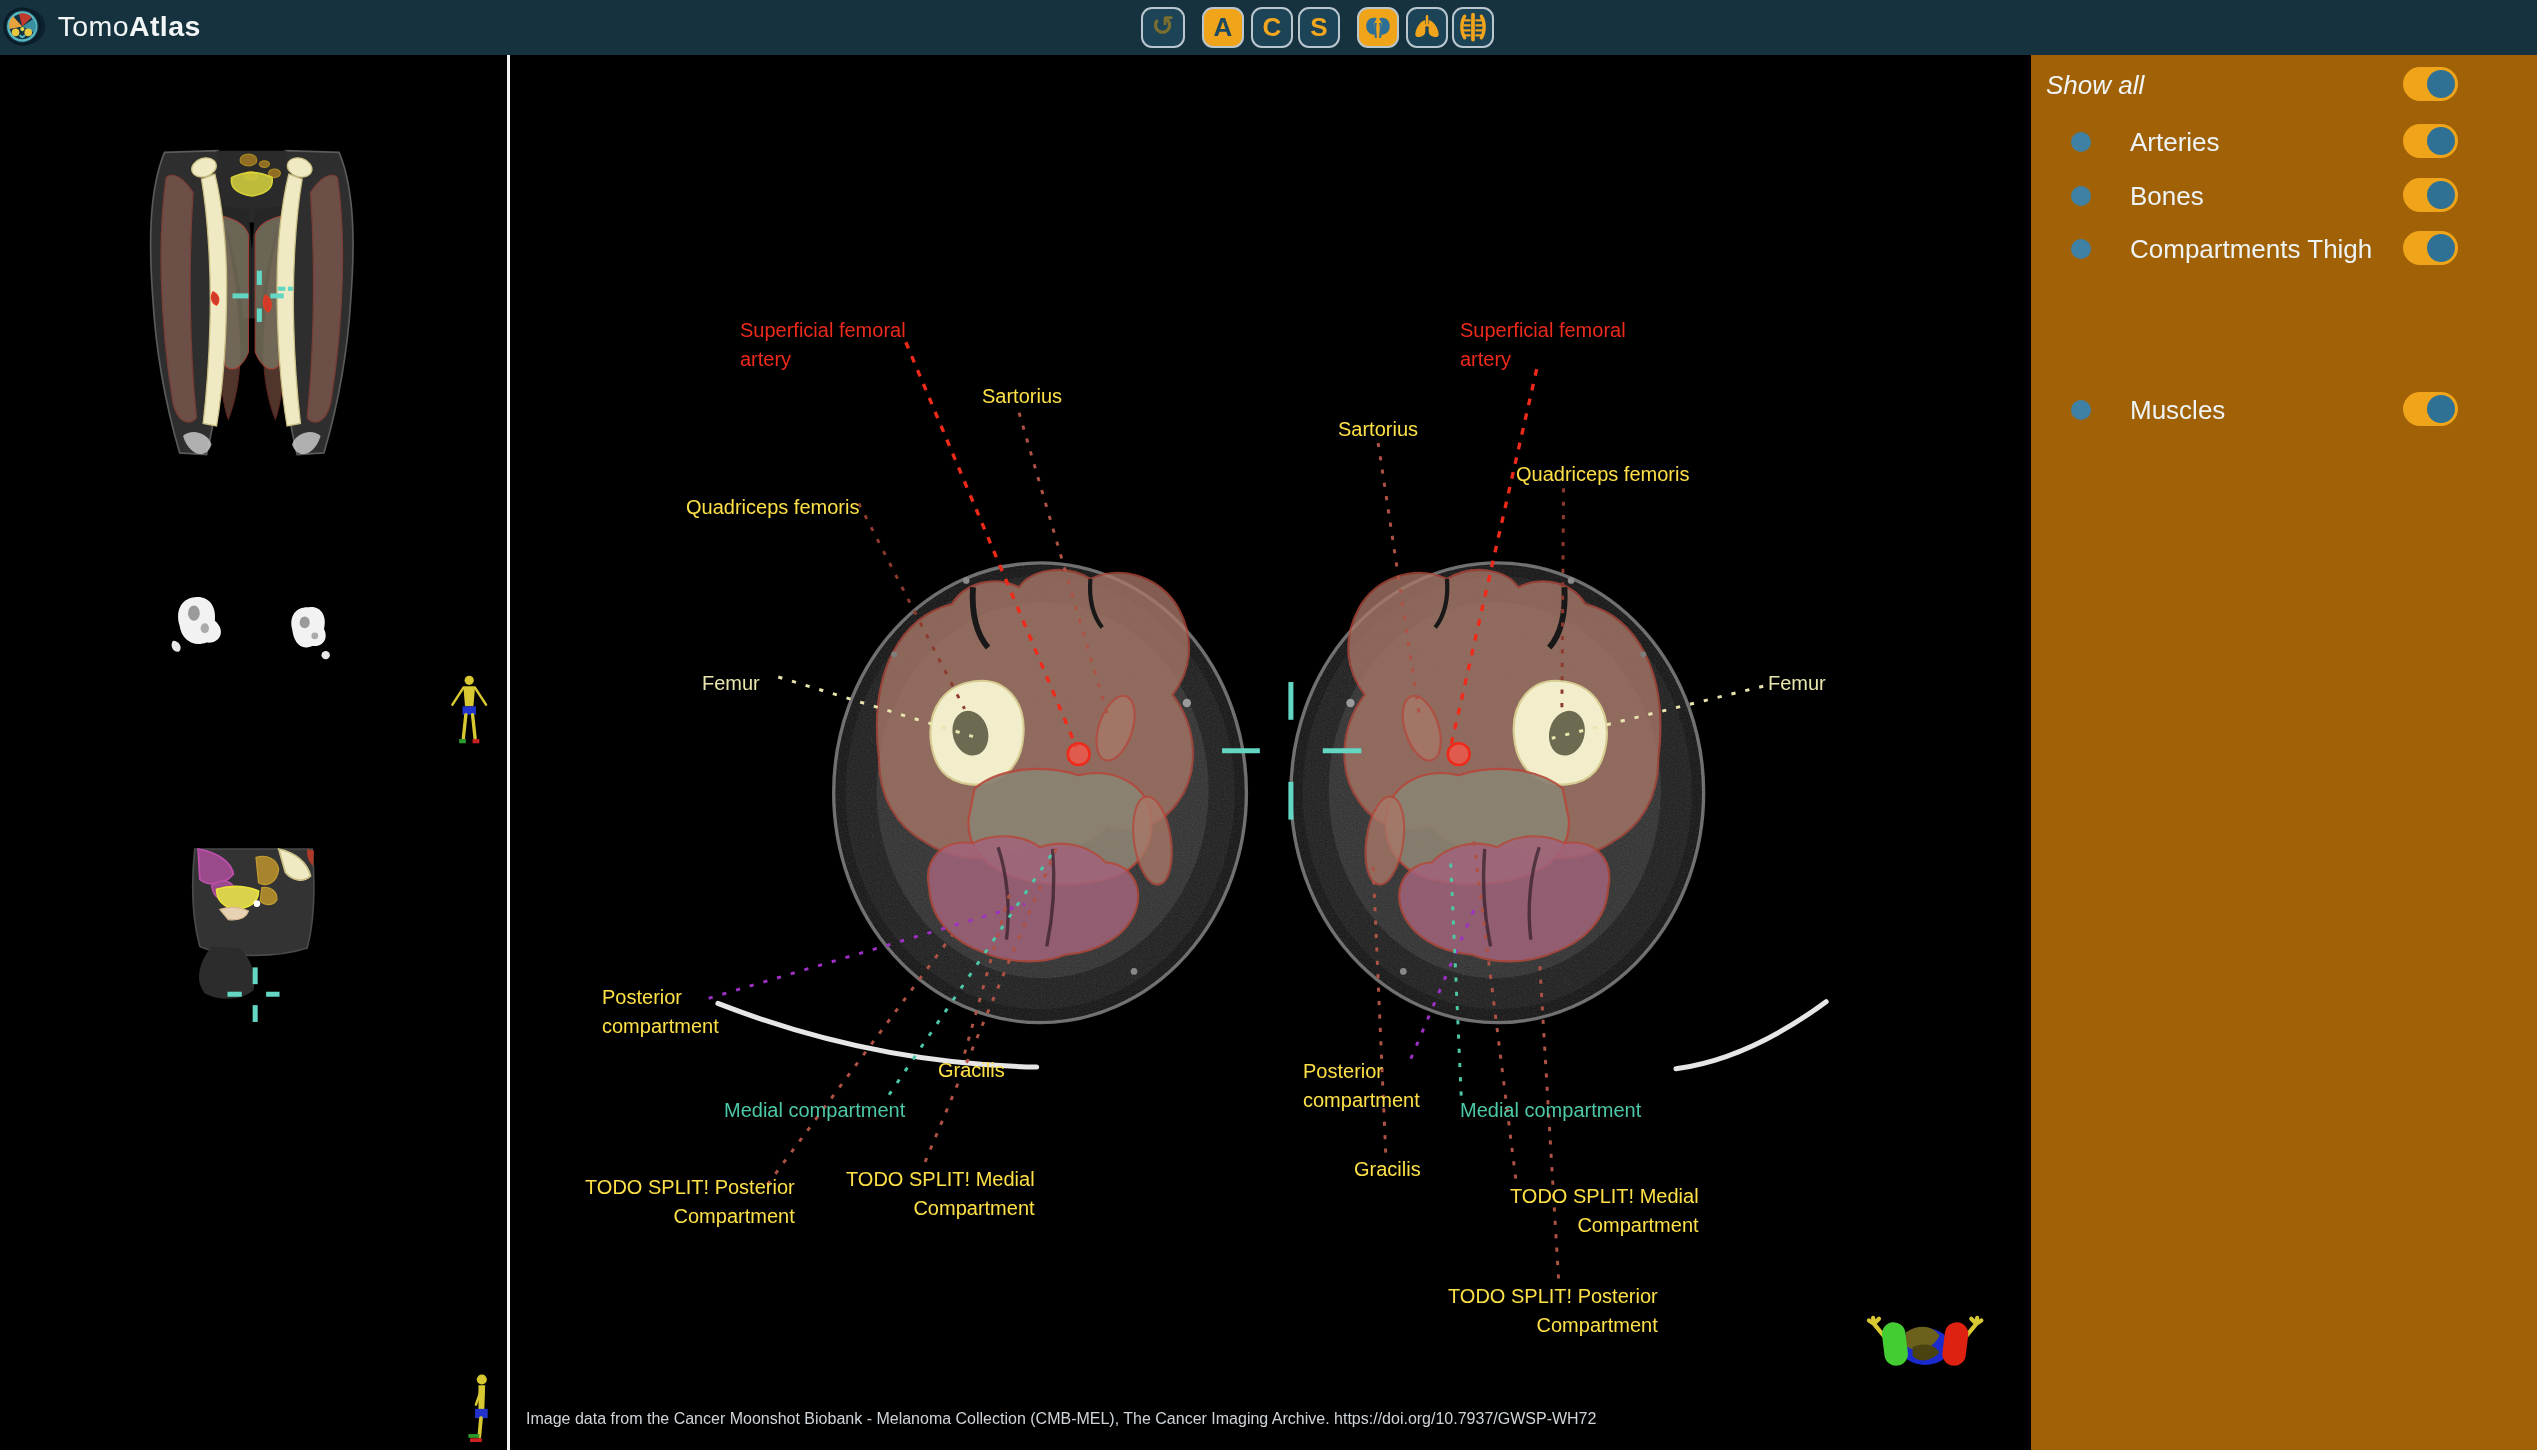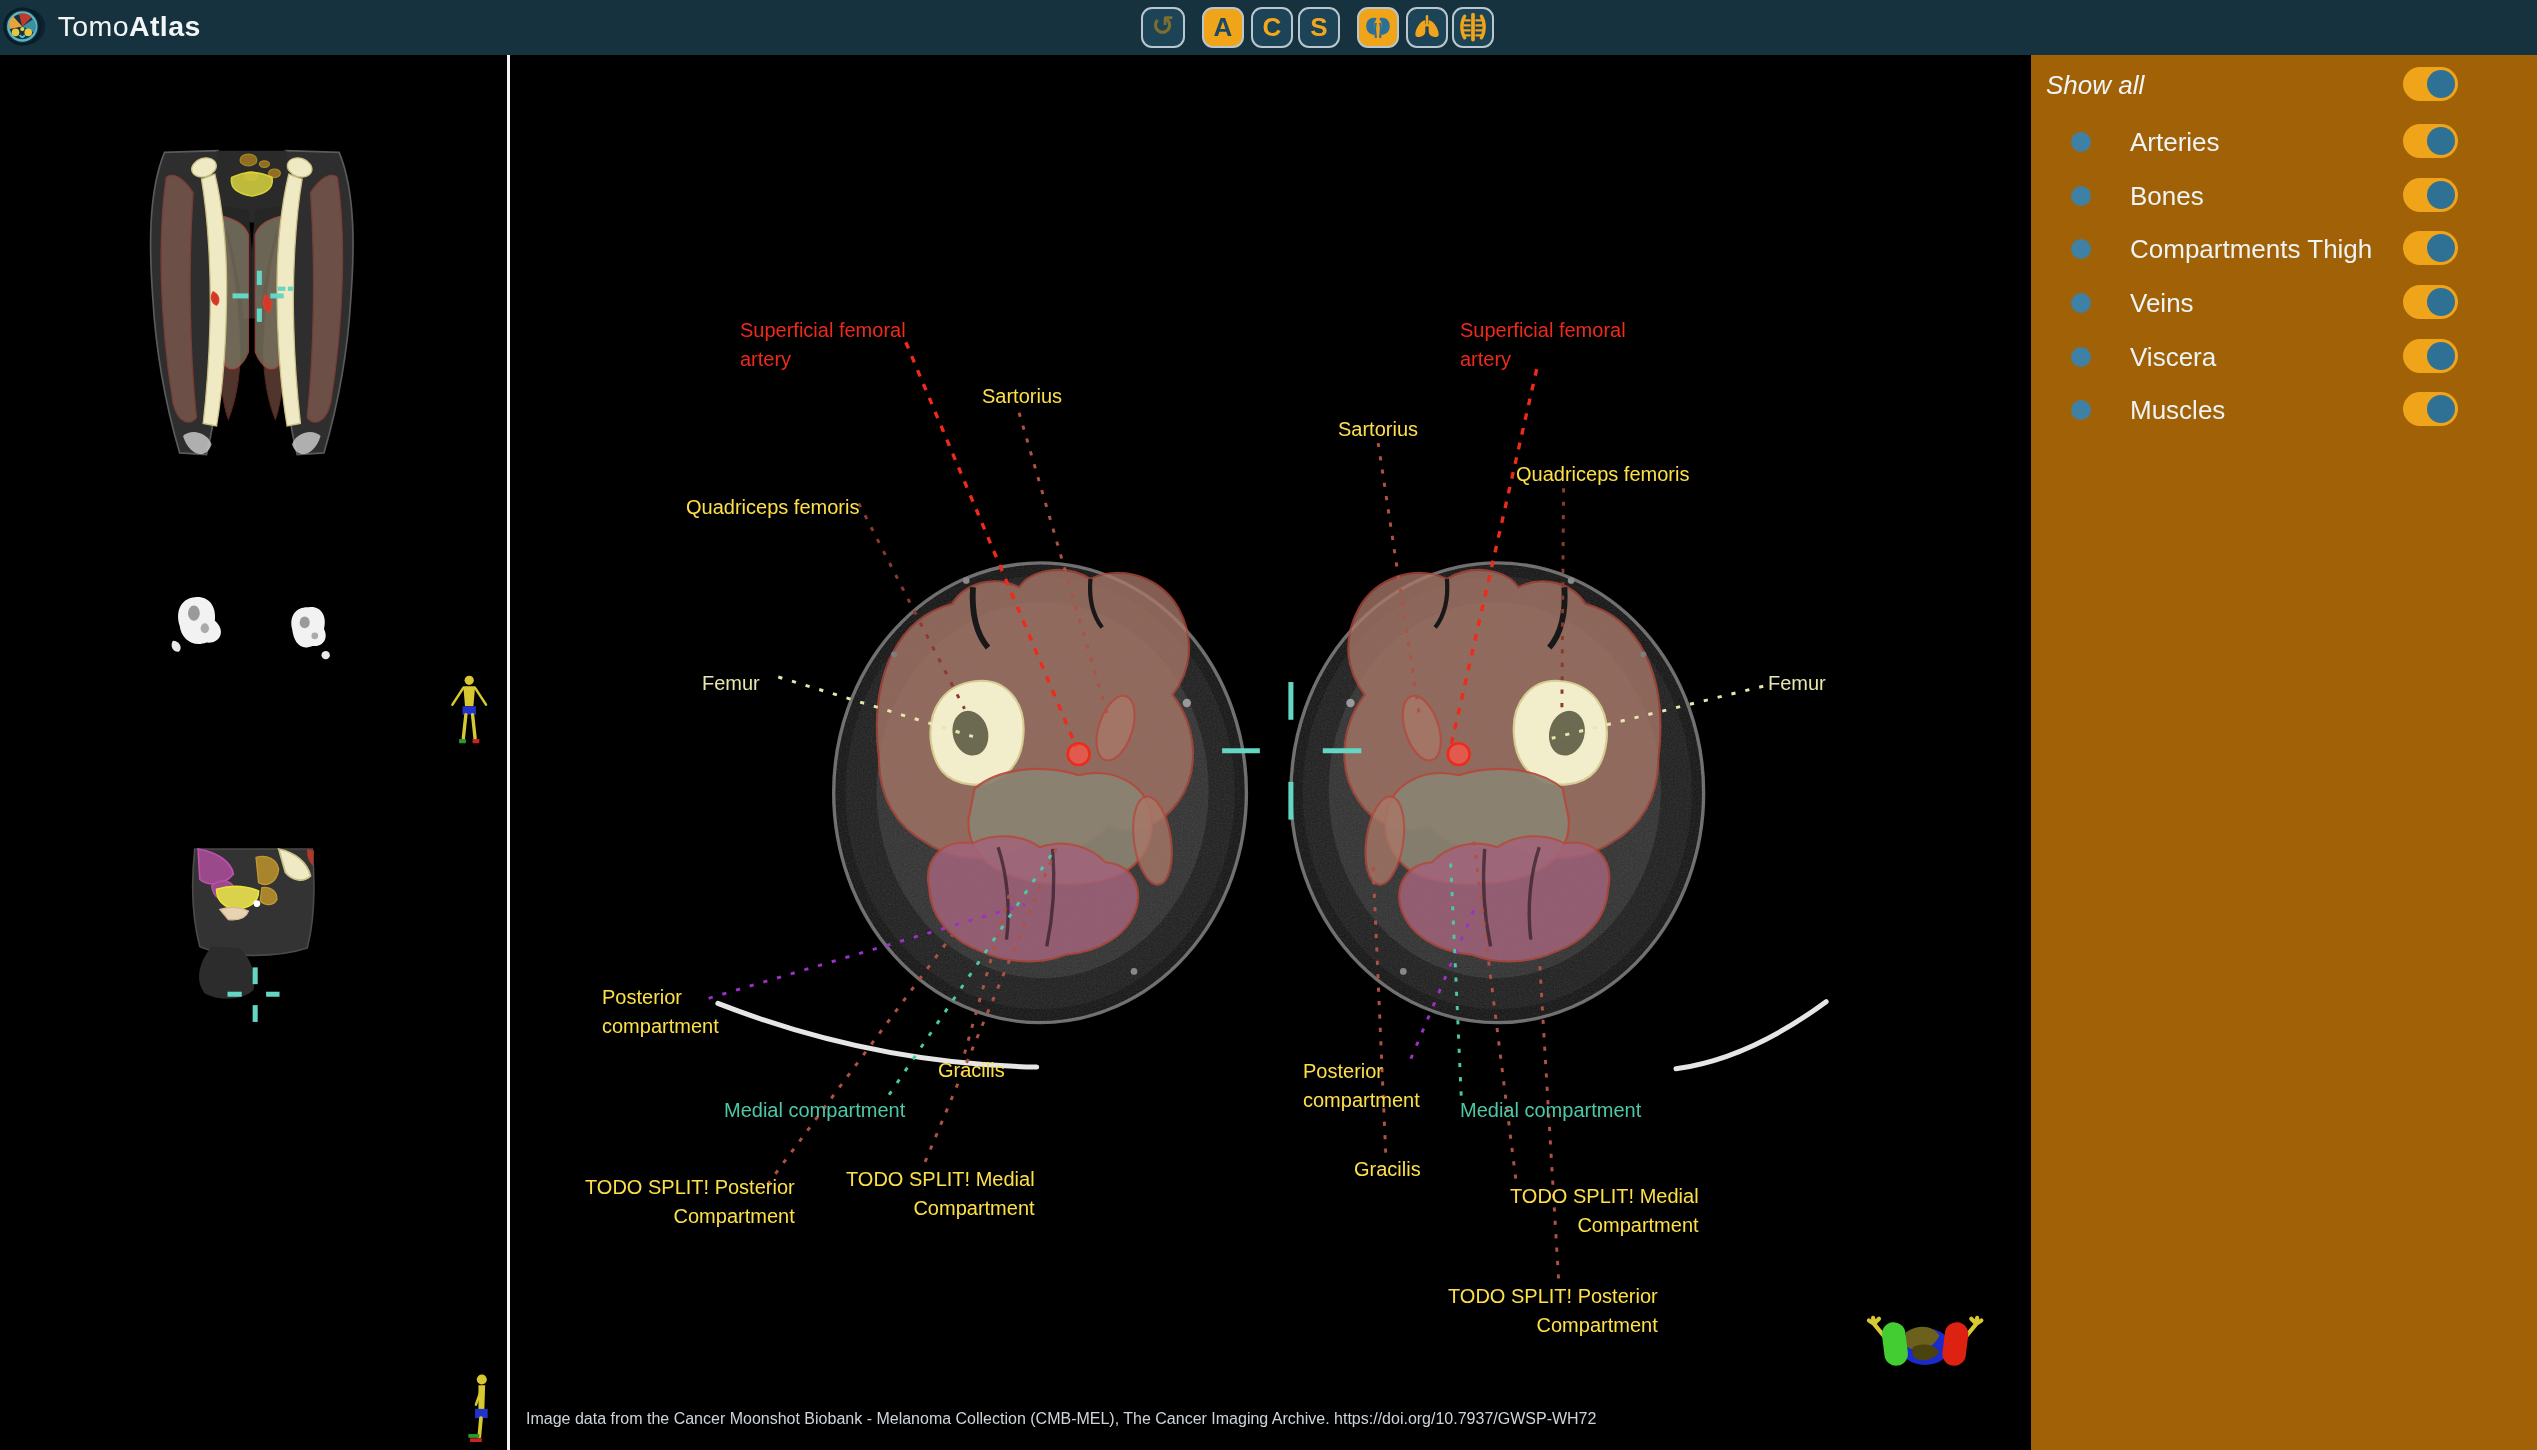--- a/index.html
+++ b/index.html
@@ -398,34 +398,20 @@
         <div class="knob"></div>
       </div>
   </div>
   <div class="layer-row" style="top:176px;">
     <div class="layer-dot"></div>
     <div class="layer-label">Compartments Thigh</div>
     <div class="toggle">
         <div class="knob"></div>
       </div>
   </div>
-  <div class="layer-row" style="top:230px;">
-    <div class="layer-dot"></div>
-    <div class="layer-label">Veins</div>
-    <div class="toggle">
-        <div class="knob"></div>
-      </div>
-  </div>
-  <div class="layer-row" style="top:284px;">
-    <div class="layer-dot"></div>
-    <div class="layer-label">Viscera</div>
-    <div class="toggle">
-        <div class="knob"></div>
-      </div>
-  </div>
   <div class="layer-row" style="top:337px;">
     <div class="layer-dot"></div>
     <div class="layer-label">Muscles</div>
     <div class="toggle">
         <div class="knob"></div>
       </div>
   </div>
 </div>
 
 

